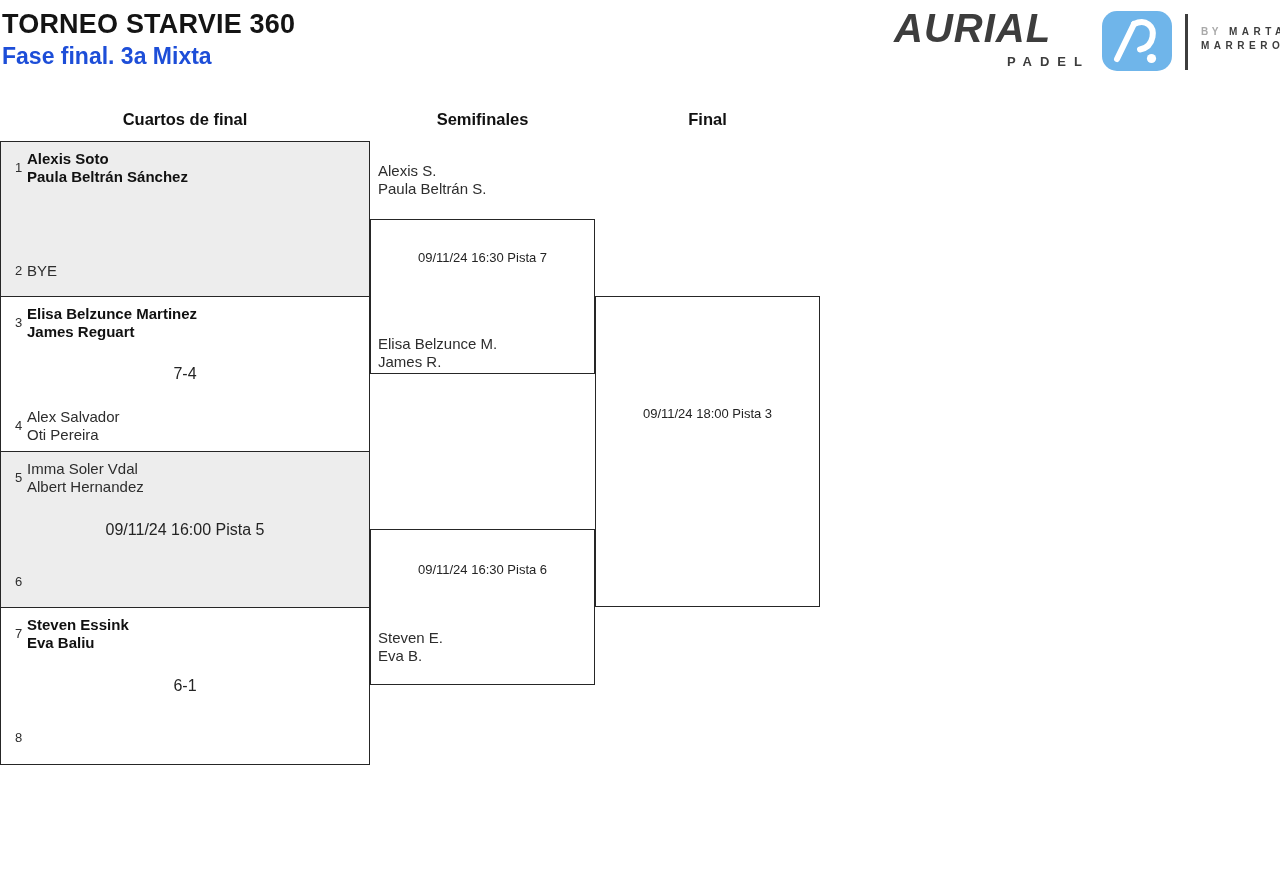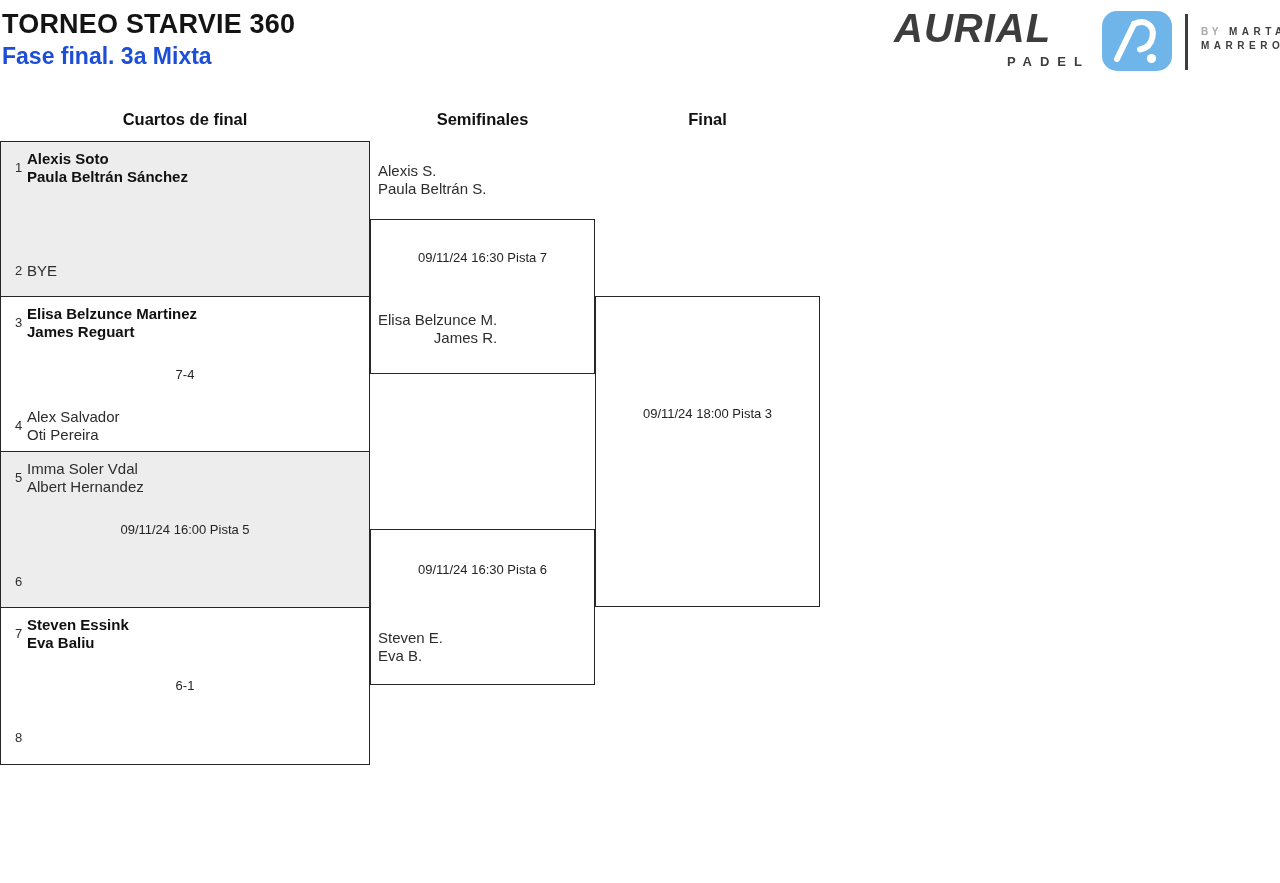--- a/index.html
+++ b/index.html
@@ -40,30 +40,30 @@
   .qf-b1 { top:141px; height:156.5px; }
   .qf-b2 { top:296px; height:156.5px; }
   .qf-b3 { top:451px; height:157.5px; }
   .qf-b4 { top:607px; height:157.5px; }
 
   .zone { flex:1; display:flex; align-items:center; }
   .p-row { padding-left:9px; }
   .seed { width:17px; font-size:13px; color:#2e2e2e; flex-shrink:0; text-align:center; }
   .team { font-size:15px; line-height:18px; color:#2d2d2d; }
   .team.winner { font-weight:700; color:#111; }
-  .center-zone { justify-content:center; font-size:13px; color:#242424; }
+  .center-zone { justify-content:center; font-size:16px; color:#242424; }
 
   .match-box { position:absolute; border:1.5px solid #262626; background:transparent; }
   .sf1-box { left:370px; top:219px;  width:225px; height:154.5px; }
   .sf2-box { left:370px; top:529px;  width:225px; height:156px; }
   .final-box { left:595px; top:296px; width:225px; height:311px; }
 
   .float-team { position:absolute; font-size:15px; line-height:18px; color:#2d2d2d; }
   .sf1-p1 { left:378px; top:162px; }
-  .sf1-p2 { left:378px; top:311px;text-align:right; }
+  .sf1-p2 { left:378px; top:335px; }
   .sf2-p2 { left:378px; top:629px; }
 
   .float-info { position:absolute; width:225px; text-align:center; font-size:13px;
                 color:#242424; }
   .sf1-info { left:370px; top:250px; }
   .sf2-info { left:370px; top:562px; }
   .final-info { left:595px; top:406px; }
 </style>
 </head>
 <body>

